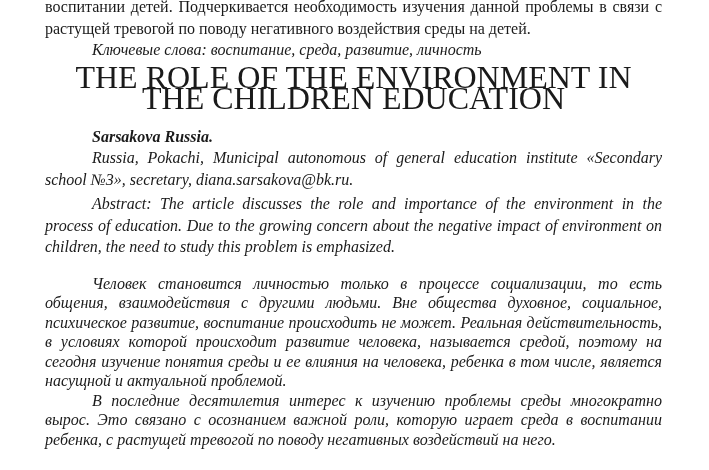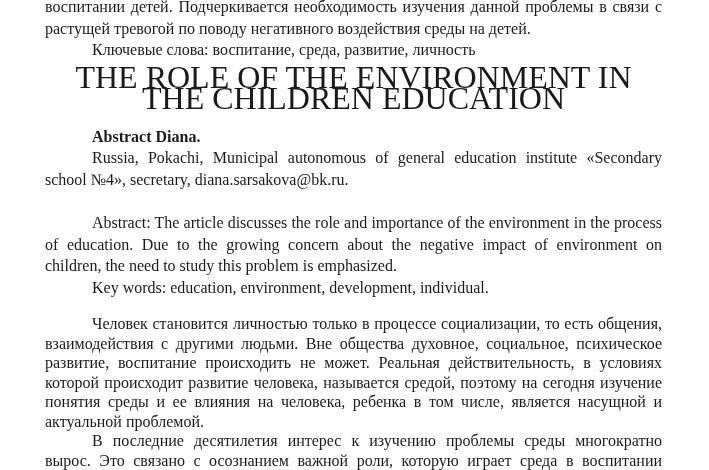--- a/index.html
+++ b/index.html
@@ -26,40 +26,41 @@
   .para {
     margin: 0;
     text-align: justify;
   }
   .para.cont {
     margin-top: -4px;
     text-indent: 0;
   }
   .indent {
     text-indent: 47px;
+    font-style: italic;
   }
   .left {
     text-align: left;
   }
   .article-title {
     margin: 6px 0 0 0;
     text-align: center;
     font-weight: normal;
     text-indent: 0;
   }
   .author {
     margin: 16px 0 0 0;
     font-weight: bold;
     text-align: left;
   }
   .affiliation {
     margin: 0;
   }
   .abstract {
-    margin-top: 22px;
+    margin-top: 3px;
   }
   .keywords-en {
     margin: 0;
   }
   .body-ru {
     line-height: 19.5px;
   }
   .body-ru.first {
     margin-top: 16px;
   }
@@ -68,25 +69,24 @@
 <body>
 
 <div class="page">
 
   <p class="para cont">воспитании детей. Подчеркивается необходимость изучения данной проблемы в связи с растущей тревогой по поводу негативного воздействия среды на детей.</p>
 
   <p class="para indent left">Ключевые слова: воспитание, среда, развитие, личность</p>
 
   <h1 class="para article-title">THE ROLE OF THE ENVIRONMENT IN THE CHILDREN EDUCATION</h1>
 
-  <p class="para indent author">Abstract Diana.</p>
+  <p class="para indent author">Sarsakova Russia.</p>
 
-  <p class="para indent affiliation">Russia, Pokachi, Municipal autonomous of general education institute «Secondary school №4», secretary, diana.sarsakova@bk.ru.</p>
+  <p class="para indent affiliation">Russia, Pokachi, Municipal autonomous of general education institute «Secondary school №3», secretary, diana.sarsakova@bk.ru.</p>
 
   <p class="para indent abstract">Abstract: The article discusses the role and importance of the environment in the process of education. Due to the growing concern about the negative impact of environment on children, the need to study this problem is emphasized.</p>
 
-  <p class="para indent left keywords-en">Key words: education, environment, development, individual.</p>
 
   <p class="para indent body-ru first">Человек становится личностью только в процессе социализации, то есть общения, взаимодействия с другими людьми. Вне общества духовное, социальное, психическое развитие, воспитание происходить не может. Реальная действительность, в условиях которой происходит развитие человека, называется средой, поэтому на сегодня изучение понятия среды и ее влияния на человека, ребенка в том числе, является насущной и актуальной проблемой.</p>
 
   <p class="para indent body-ru">В последние десятилетия интерес к изучению проблемы среды многократно вырос. Это связано с осознанием важной роли, которую играет среда в воспитании ребенка, с растущей тревогой по поводу негативных воздействий на него.</p>
 
 </div>
 
 </body></html>

